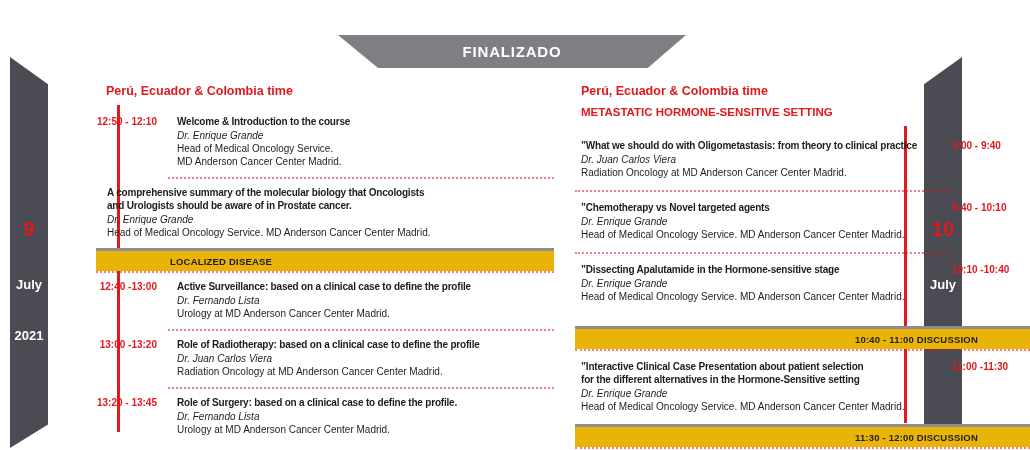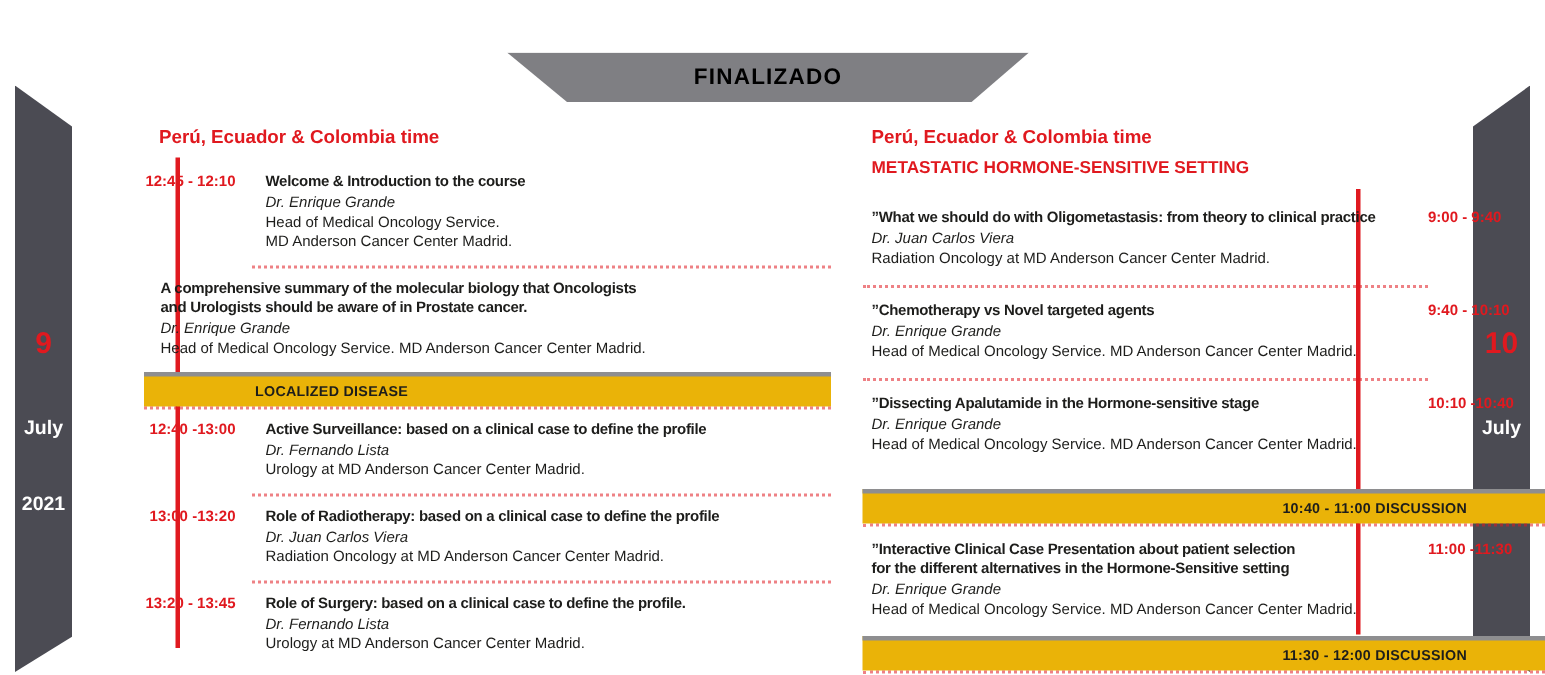--- a/index.html
+++ b/index.html
@@ -9,26 +9,26 @@
     font-family:"Liberation Sans", sans-serif; color:#1d1d1b; overflow:hidden;
   }
 
   
   .banner {
     position:absolute; left:338px; top:35px; width:348px; height:33px;
     background:#7f7f83;
     clip-path:polygon(0 0, 100% 0, 89% 100%, 11.5% 100%);
     display:flex; align-items:center; justify-content:center;
   }
-  .banner span { color:#000000; font-weight:bold; font-size:15px; letter-spacing:.8px; }
+  .banner span { color:#ffffff; font-weight:bold; font-size:15px; letter-spacing:.8px; }
 
   
   .panel { position:absolute; top:57px; width:38px; height:391px; background:#4b4b53; }
   .panel.left  { left:10px;  clip-path:polygon(0 0, 100% 7%, 100% 94%, 0 100%); }
-  .panel.right { left:982px; clip-path:polygon(100% 0, 0 7%, 0 94%, 100% 100%);padding-left:28px; }
+  .panel.right { left:924px; clip-path:polygon(100% 0, 0 7%, 0 94%, 100% 100%);padding-left:28px; }
   .date-stack { position:absolute; top:160px; left:0; width:100%; text-align:center; }
   .date-day   { font-size:20px; font-weight:bold; color:#e0191f; line-height:24px; }
   .date-month, .date-year { font-size:13px; font-weight:bold; color:#ffffff; line-height:15px;margin-top:36px; }
 
   
   .vbar { position:absolute; width:3px; background:#e0191f; }
   .vbar.lbar { left:117px; top:105px; height:327px; }
   .vbar.rbar { left:904px; top:126px; height:297px; }
 
   
@@ -96,21 +96,21 @@
     </div>
   </div>
 
   <div class="vbar lbar"></div>
   <div class="vbar rbar"></div>
 
   <div class="col col-left">
     <div class="tz">Perú, Ecuador &amp; Colombia time</div>
 
     <div class="ls">
-      <div class="ls-time">12:45 - 12:10</div>
+      <div class="ls-time">12:50 - 12:10</div>
       <div class="ls-body">
         <div class="s-title">Welcome &amp; Introduction to the course</div>
         <div class="s-speaker">Dr. Enrique Grande</div>
         <div class="s-aff">Head of Medical Oncology Service.
 MD Anderson Cancer Center Madrid.</div>
       </div>
     </div>
     <div class="sep l-ind"></div>
 
     <div class="ls">

